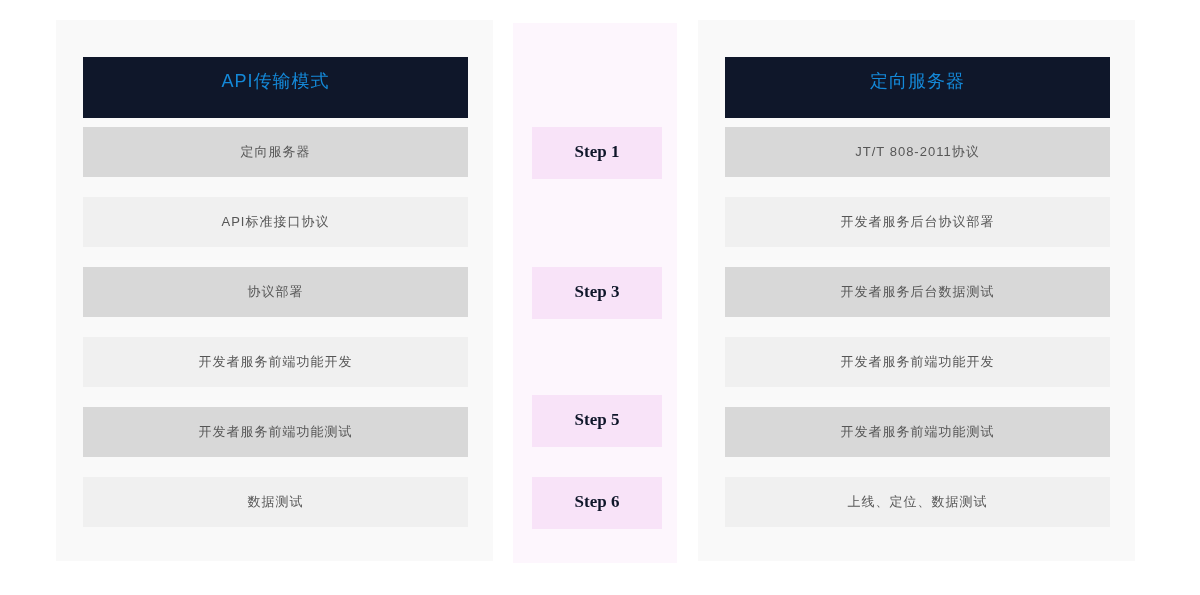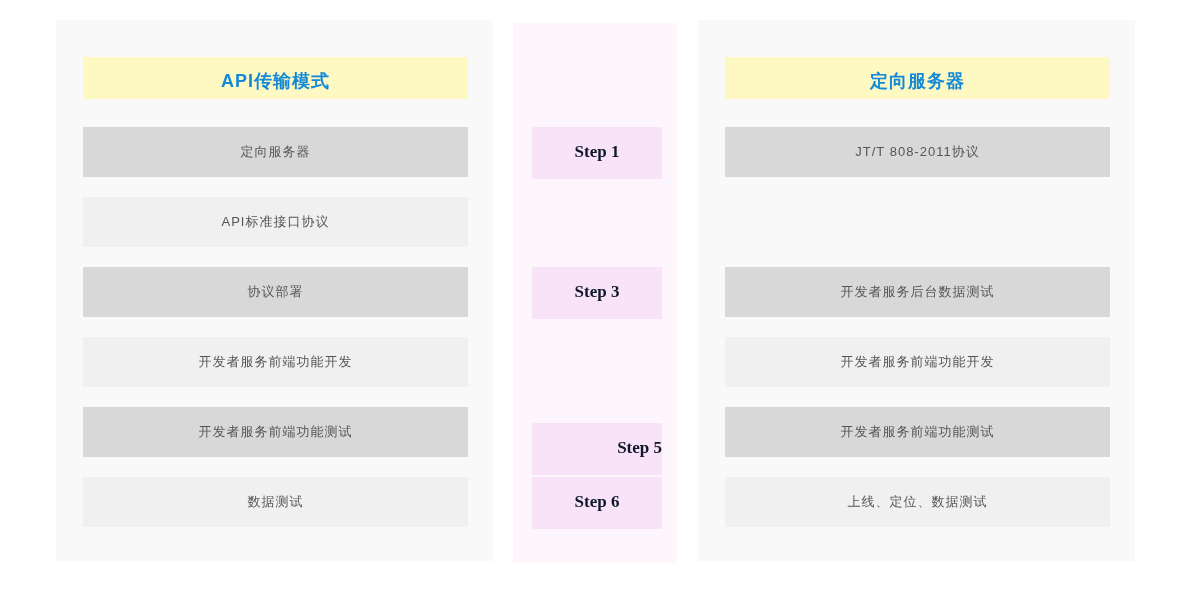--- a/index.html
+++ b/index.html
@@ -28,26 +28,26 @@
     top: 23px;
     width: 164px;
     height: 540px;
     background: #fdf6fd;
   }
   .mode-title {
     position: absolute;
     left: 27px;
     right: 25px;
     top: 37px;
-    height: 42px;
+    height: 61px;
     line-height: 49px;
-    background: #fef9c3;
+    background: #0f172a;
     color: #1489d8;
     font-size: 18px;
-    font-weight: bold;
+    font-weight: normal;
     text-align: center;
     letter-spacing: 1px;
   }
   .row {
     position: absolute;
     left: 27px;
     right: 25px;
     height: 50px;
     line-height: 50px;
     text-align: center;
@@ -73,21 +73,21 @@
     background: #f8e3f8;
     color: #0f172a;
     font-size: 17px;
     font-weight: bold;
     font-family: Liberation Serif, serif;
   }
   .s0 { top: 104px; }
   .s1 { top: 174px; }
   .s2 { top: 244px; }
   .s3 { top: 314px; }
-  .s4 { top: 400px; text-align: right; }
+  .s4 { top: 372px; }
   .s5 { top: 454px; }
 </style>
 </head>
 <body>
 
 <div class="page">
 
   <div class="panel left">
     <div class="mode-title">API传输模式</div>
     <div class="row dark r0">定向服务器</div>
@@ -101,19 +101,20 @@
   <div class="panel mid">
     <div class="step s0">Step 1</div>
     <div class="step s2">Step 3</div>
     <div class="step s4">Step 5</div>
     <div class="step s5">Step 6</div>
   </div>
 
   <div class="panel right">
     <div class="mode-title">定向服务器</div>
     <div class="row dark r0">JT/T 808-2011协议</div>
+    <div class="row light r1">开发者服务后台协议部署</div>
     <div class="row dark r2">开发者服务后台数据测试</div>
     <div class="row light r3">开发者服务前端功能开发</div>
     <div class="row dark r4">开发者服务前端功能测试</div>
     <div class="row light r5">上线、定位、数据测试</div>
   </div>
 
 </div>
 
 </body></html>

